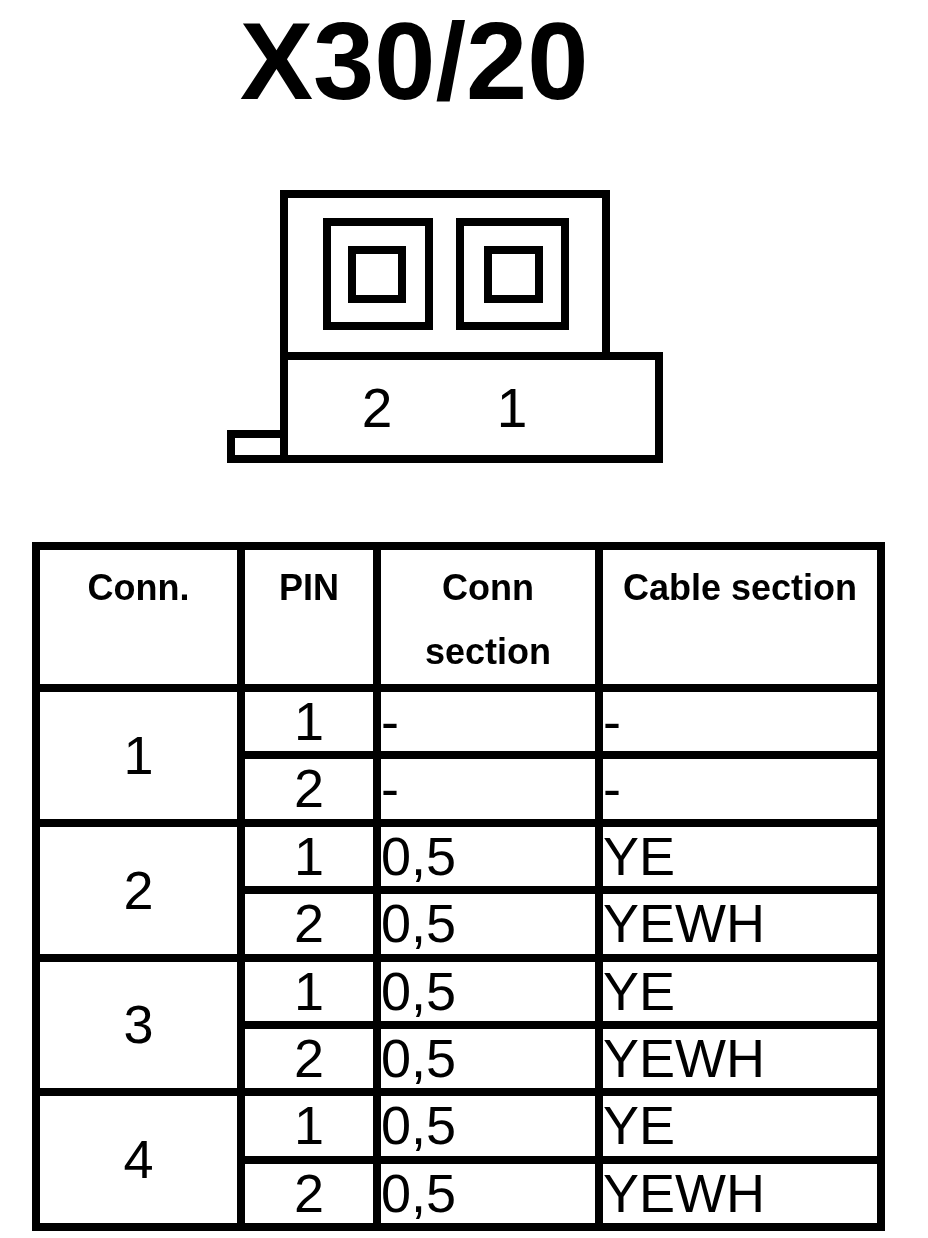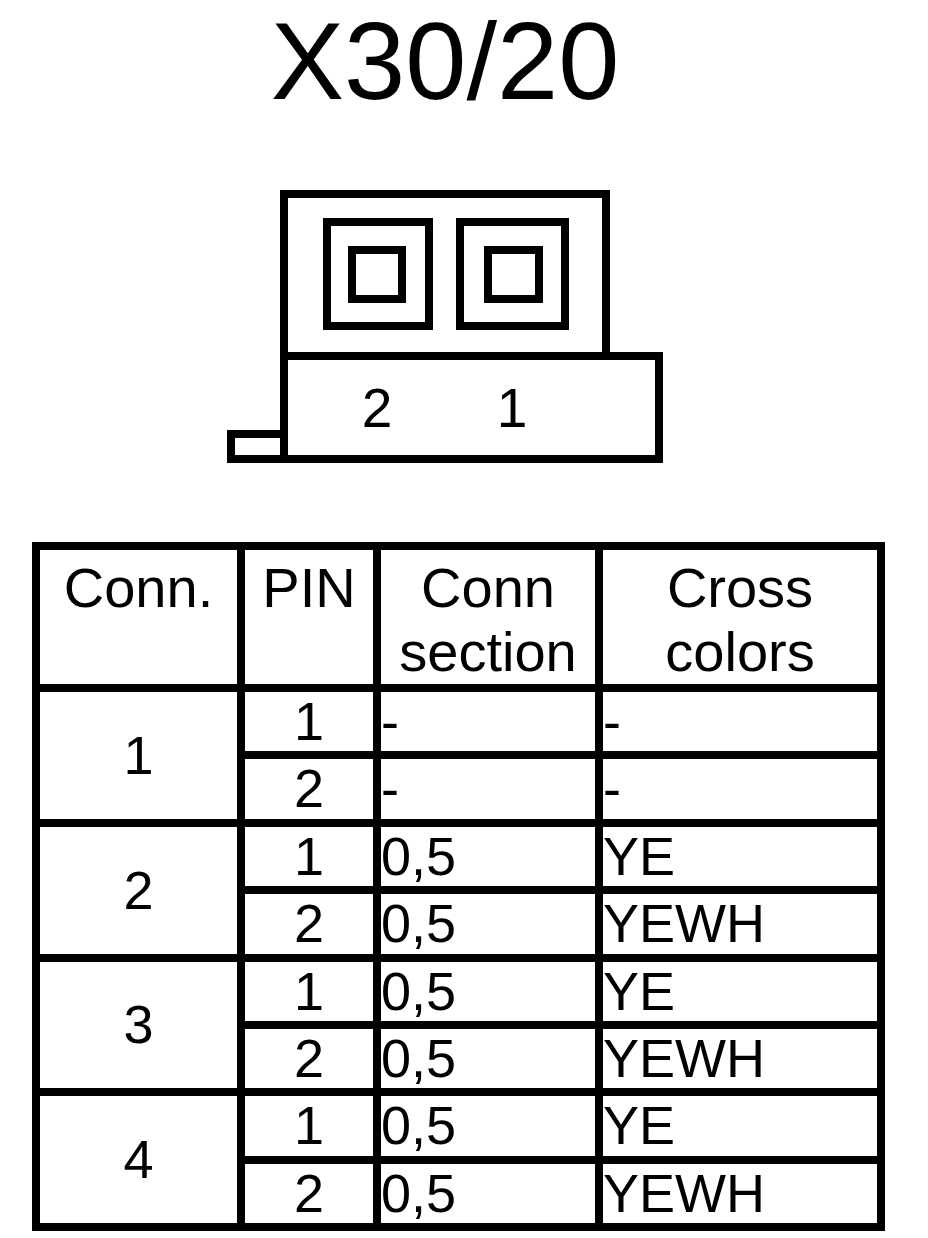--- a/index.html
+++ b/index.html
@@ -12,25 +12,25 @@
     width: 928px;
     height: 1238px;
     background: #ffffff;
     font-family: "Liberation Sans", sans-serif;
     color: #000000;
     overflow: hidden;
   }
   .title {
     position: absolute;
     top: 6px;
-    left: 445px;
+    left: 414px;
     transform: translateX(-50%);
     font-size: 110px;
     line-height: 1.0;
-    font-weight: normal;
+    font-weight: bold;
     white-space: nowrap;
   }
   .diagram {
     position: absolute;
     left: 220px;
     top: 180px;
   }
   .diagram .shape {
     fill: #ffffff;
     stroke: #000000;
@@ -52,22 +52,22 @@
     font-size: 54px;
     line-height: 1.1;
   }
   table.pinout th,
   table.pinout td {
     border: 8px solid #000000;
     padding: 0;
     overflow: hidden;
   }
   table.pinout th {
-    font-weight: normal;
-    font-size: 56px;
+    font-weight: bold;
+    font-size: 36px;
     vertical-align: top;
     text-align: center;
     padding-top: 6px;
     line-height: 64px;
     height: 127px;
   }
   table.pinout td {
     vertical-align: middle;
   }
   tr.pin-row {
@@ -117,21 +117,21 @@
       <col style="width:205px">
       <col style="width:136px">
       <col style="width:222px">
       <col style="width:282px">
     </colgroup>
     <thead>
       <tr>
         <th>Conn.</th>
         <th>PIN</th>
         <th>Conn section</th>
-        <th>Cross colors</th>
+        <th>Cable section</th>
       </tr>
     </thead>
     <tbody>
 
       <tr class="pin-row">
         <td class="conn-cell" rowspan="2">1</td>
         <td class="pin-cell">1</td>
         <td class="cross-cell">-</td>
         <td class="cable-cell">-</td>
       </tr>

